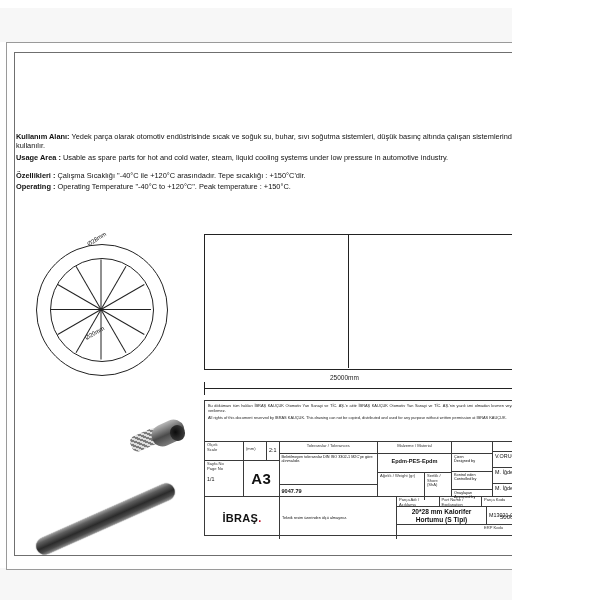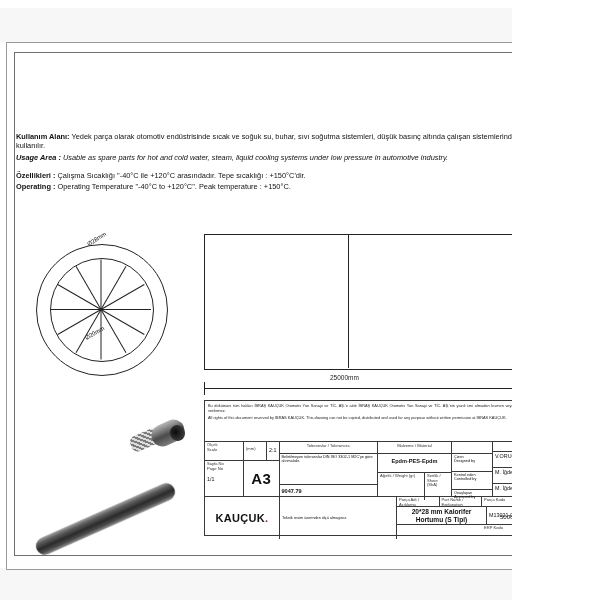--- a/index.html
+++ b/index.html
@@ -119,21 +119,21 @@
 
   <div class="vrule" style="left:556px"></div>
   <div class="vrule" style="left:564px"></div>
   <div class="vrule" style="left:572px"></div>
   <div class="vrule" style="left:580px"></div>
 
   <div class="textblock">
     <div class="t-row t-line">
       <b>Kullanım Alanı:</b><span> Yedek parça olarak otomotiv endüstrisinde sıcak ve soğuk su, buhar, sıvı soğutma sistemleri, düşük basınç altında çalışan sistemlerinde kullanılır.</span>
     </div>
-    <div class="t-row t-line" style="margin-bottom:9px;font-style:italic;">
+    <div class="t-row t-line" style="margin-bottom:9px;">
       <b>Usage Area :</b><span> Usable as spare parts for hot and cold water, steam, liquid cooling systems under low pressure in automotive industry.</span>
     </div>
     <div class="t-row t-line">
       <b>Özellikleri :</b><span> Çalışma Sıcaklığı "-40°C ile +120°C arasındadır. Tepe sıcaklığı : +150°C'dir.</span>
     </div>
     <div class="t-row t-line">
       <b>Operating :</b><span> Operating Temperature "-40°C to +120°C". Peak temperature : +150°C.</span>
     </div>
   </div>
 
@@ -281,21 +281,21 @@
               <div class="val">12.02.2019</div>
             </div>
         </div>
       </div>
 
     </div>
 
     <div class="row bottom">
       <div class="bl">
         <div class="logo">
-          <span>KAUÇUK</span><span class="dot">.</span>
+          <span>İBRAŞ</span><span class="dot">.</span>
         </div>
       </div>
       <div class="bm">
         <div class="tiny">Teknik resim üzerinden ölçü almayınız.</div>
       </div>
       <div class="bm2">
         <div class="r" style="height:9px;display:flex;padding:0;">
           <div class="cell" style="flex:1;">
               <div class="lbl">Parça Adı / Açıklama</div>
             </div>

